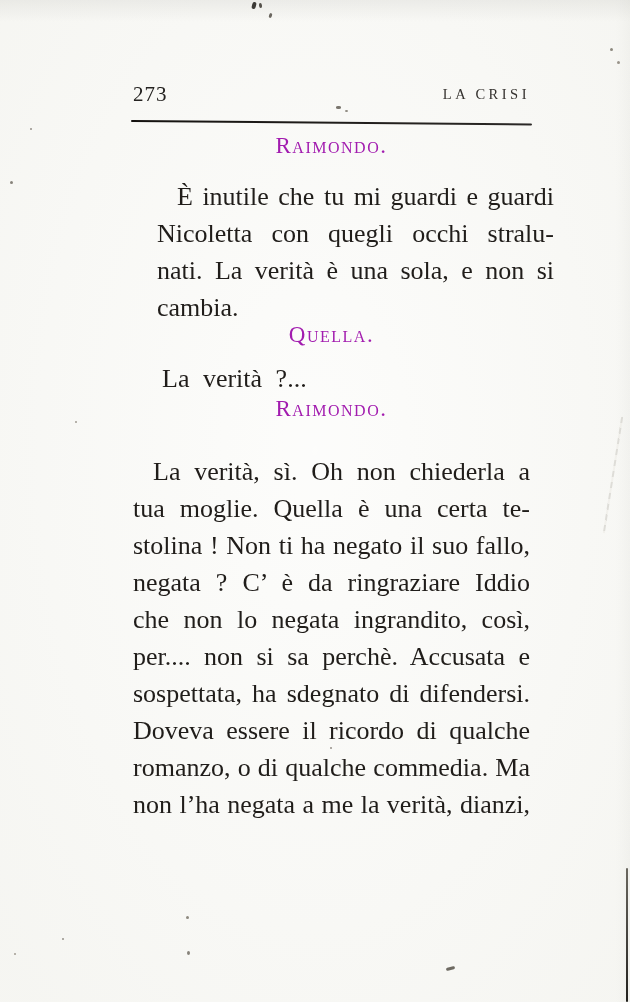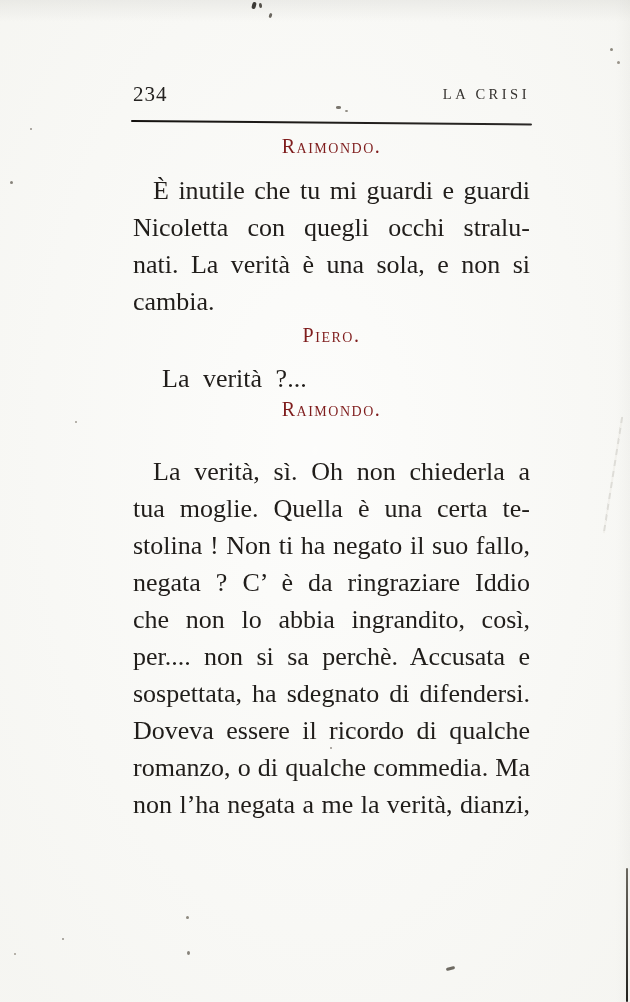--- a/index.html
+++ b/index.html
@@ -75,38 +75,38 @@
     width: 397px;
     top: 0;
   }
 
   .speaker {
     position: absolute;
     left: 0;
     width: 100%;
     text-align: center;
     font-variant: small-caps;
-    font-size: 20px;
+    font-size: 23px;
     letter-spacing: 1.5px;
     line-height: 22px;
-    color: #7f1d1d;
+    color: #a21caf;
   }
   .sp-1 { top: 135px; }
   .sp-2 { top: 324px; }
   .sp-3 { top: 398px; }
 
   .para {
     position: absolute;
     left: 0;
     width: 100%;
     font-size: 26px;
     line-height: 37px;
     color: #201d1a;
   }
-  .para-1 { top: 172px; }
+  .para-1 { top: 178px; margin-left: 24px; }
   .para-2 { top: 352px; margin-top: 8px; }
   .para-3 { top: 429px; margin-top: 24px; }
 
   .line {
     display: block;
     text-align: justify;
     text-align-last: justify;
     white-space: nowrap;
   }
   .line.flush {
@@ -159,51 +159,51 @@
   .s14 { left: 446px; top: 967px; width: 9px; height: 3px; background: #6e6a62; transform: rotate(-15deg); border-radius: 2px; }
   .s15 { left: 14px;  top: 953px; width: 2px; height: 2px; background: #a09b92; }
   .s16 { left: 330px; top: 747px; width: 2px; height: 2px; background: #96918a; }
 </style>
 </head>
 <body>
 
 <div class="page">
 
   <div class="header-row">
-    <span class="page-number">234</span>
+    <span class="page-number">273</span>
     <span class="running-title">LA CRISI</span>
   </div>
 
   <div class="header-rule"></div>
 
   <div class="text-column">
 
     <div class="speaker sp-1">Raimondo.</div>
 
     <p class="para para-1">
       <span class="line first">È inutile che tu mi guardi e guardi</span>
       <span class="line">Nicoletta con quegli occhi stralu-</span>
       <span class="line">nati. La verità è una sola, e non si</span>
       <span class="line flush">cambia.</span>
     </p>
 
-    <div class="speaker sp-2">Piero.</div>
+    <div class="speaker sp-2">Quella.</div>
 
     <p class="para para-2">
       <span class="line flush first-wide loose">La verità ?...</span>
     </p>
 
     <div class="speaker sp-3">Raimondo.</div>
 
     <p class="para para-3">
       <span class="line first">La verità, sì. Oh non chiederla a</span>
       <span class="line">tua moglie. Quella è una certa te-</span>
       <span class="line">stolina ! Non ti ha negato il suo fallo,</span>
       <span class="line">negata ? C’ è da ringraziare Iddio</span>
-      <span class="line">che non lo abbia ingrandito, così,</span>
+      <span class="line">che non lo negata ingrandito, così,</span>
       <span class="line">per.... non si sa perchè. Accusata e</span>
       <span class="line">sospettata, ha sdegnato di difendersi.</span>
       <span class="line">Doveva essere il ricordo di qualche</span>
       <span class="line">romanzo, o di qualche commedia. Ma</span>
       <span class="line">non l’ha negata a me la verità, dianzi,</span>
     </p>
 
   </div>
 
   <div class="edge-line"></div>

